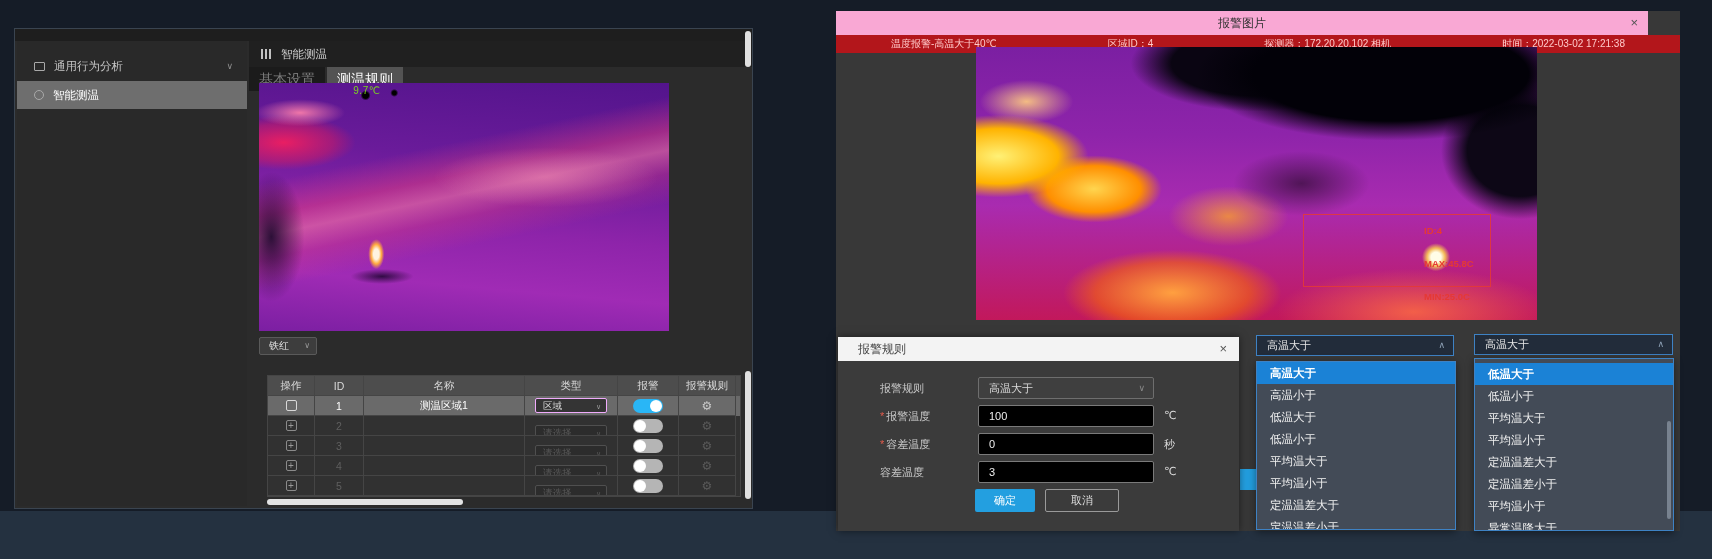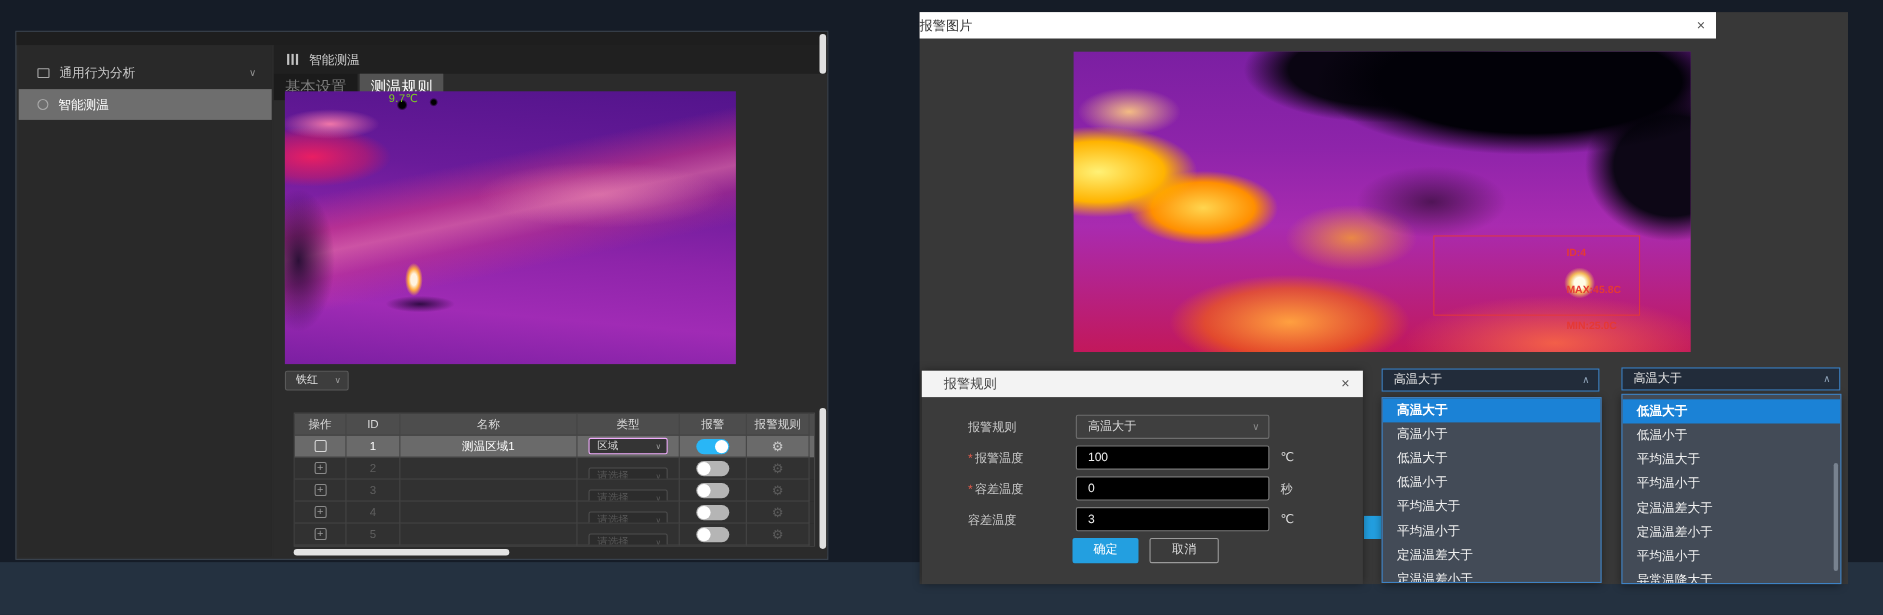--- a/index.html
+++ b/index.html
@@ -69,22 +69,22 @@
   .toggle .knob { position:absolute; top:1px; width:12px; height:12px; border-radius:50%; background:#fff; }
   .toggle.on { background:#29b6f6; } .toggle.on .knob { right:1px; }
   .toggle.off { background:#b5b5b5; } .toggle.off .knob { left:1px; }
   .gear { font-size:12px; color:#c9c9c9; cursor:pointer; }
   .gear.dim { color:#5a5a5a; }
   .hscroll { left:252px; top:470px; width:196px; height:6px; background:#e3e3e3; border-radius:3px; }
   .vthumb { width:6px; background:#e0e0e0; border-radius:3px; }
 
   
   #alarm-dialog { left:836px; top:11px; width:844px; height:520px; background:#383838; }
-  #ad-titlebar { left:0; top:0; width:724px; height:24px; background:#ffffff; display:flex;
-    align-items:center; justify-content:flex-start; color:#333; font-size:12px; }
+  #ad-titlebar { left:0; top:0; width:812px; height:24px; background:#f9a8d4; display:flex;
+    align-items:center; justify-content:center; color:#333; font-size:12px; }
   #ad-close { position:absolute; right:10px; top:4px; color:#555; font-size:13px; cursor:pointer; }
   #ad-banner { left:0; top:24px; width:844px; height:18px; background:#b3161b; display:flex;
     align-items:center; justify-content:space-between; padding:0 55px; color:#ffc9c9; font-size:10px; }
   #ad-thermal { left:140px; top:36px; width:561px; height:273px; overflow:hidden;
     background:
       radial-gradient(circle 7px at 82% 77%, #fffde7 0 5px, rgba(255,213,79,.85) 9px, transparent 14px),
       radial-gradient(ellipse 120px 55px at 4% 40%, #fff176 0%, #ffb300 50%, transparent 75%),
       radial-gradient(ellipse 85px 42px at 21% 52%, #ffd54f 0%, #ff8f00 55%, transparent 80%),
       radial-gradient(ellipse 65px 30px at 9% 20%, rgba(255,204,128,.9), transparent 72%),
       radial-gradient(ellipse 250px 85px at 74% 10%, #020108 0 55%, transparent 78%),
@@ -109,21 +109,21 @@
   .rd-label.req::before { content:"*"; color:#e25b4b; margin-right:2px; }
   .rd-ctl { position:absolute; left:140px; width:176px; height:22px; font-size:11px; color:#eee; }
   .rd-select { background:#3f3f3f; border:1px solid #6e6e6e; border-radius:2px; line-height:20px;
     padding-left:10px; color:#d9d9d9; cursor:pointer; }
   .rd-select::after { content:"∨"; position:absolute; right:8px; font-size:9px; color:#8a8a8a; }
   .rd-input { background:#000000; border:1px solid #7a7a7a; border-radius:2px; line-height:20px;
     padding-left:10px; cursor:text; }
   .rd-unit { position:absolute; left:326px; color:#dcdcdc; font-size:11px; }
   .btn-ok { left:137px; top:152px; width:60px; height:23px; background:#239fe0; border-radius:2px;
     color:#fff; font-size:11px; text-align:center; line-height:23px; cursor:pointer; }
-  .btn-cancel { left:207px; top:152px; width:63px; height:23px; background:transparent;
+  .btn-cancel { left:207px; top:152px; width:74px; height:23px; background:transparent;
     border:1px solid #9a9a9a; border-radius:2px; color:#dcdcdc; font-size:11px; text-align:center;
     line-height:21px; cursor:pointer; }
 
   
   .dd-select { background:#222c3a; border:1px solid #3e82c4; color:#e6e6e6; font-size:11px;
     line-height:19px; padding-left:10px; cursor:pointer; }
   .dd-select::after { content:"∧"; position:absolute; right:8px; font-size:9px; color:#8fa3b8; }
   .dd-list { background:#434b57; border:1px solid #3e82c4; overflow:hidden;
     box-shadow:0 2px 8px rgba(0,0,0,.45); }
   .dd-item { height:22px; line-height:22px; padding-left:13px; color:#f2f2f2; font-size:11.5px;
@@ -290,20 +290,26 @@
     <div class="hscroll abs"></div>
     <div class="vthumb abs" style="left:730px;top:2px;height:36px;"></div>
     <div class="vthumb abs" style="left:730px;top:342px;height:128px;"></div>
   </div>
 
   <div id="alarm-dialog" class="abs">
     <div id="ad-titlebar" class="abs">
       <span>报警图片</span>
       <span id="ad-close">×</span>
     </div>
+    <div id="ad-banner" class="abs">
+      <span>温度报警-高温大于40℃</span>
+      <span>区域ID：4</span>
+      <span>探测器：172.20.20.102 相机</span>
+      <span>时间：2022-03-02 17:21:38</span>
+    </div>
     <div id="ad-thermal" class="abs">
       <div id="roi-rect" class="abs"></div>
       <div id="roi-text" class="abs">
         <div>ID:4</div>
         <div>MAX:45.8C</div>
         <div>MIN:25.0C</div>
         
       </div>
     </div>
   </div>

